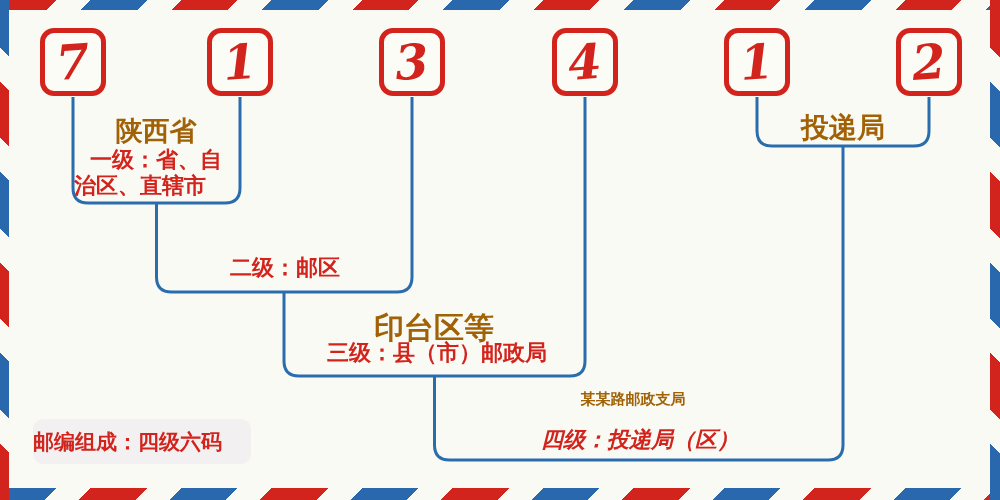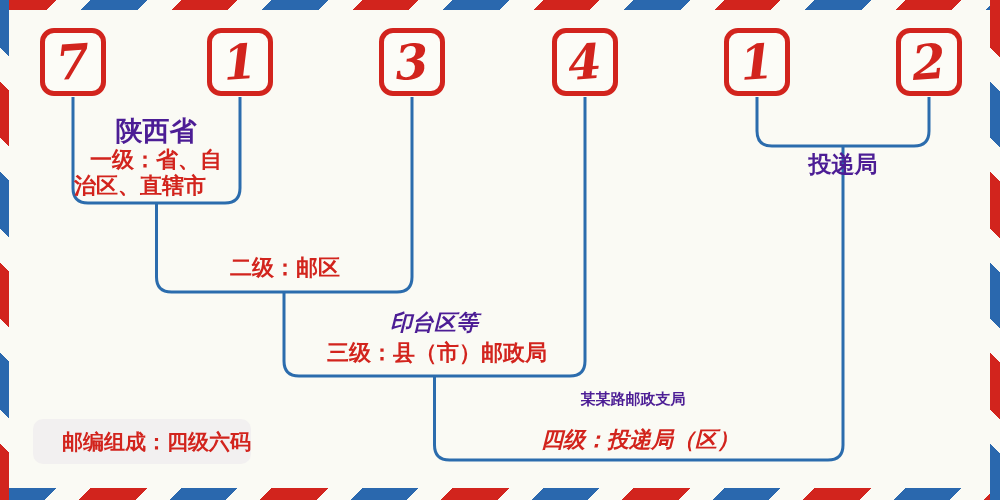--- a/index.html
+++ b/index.html
@@ -29,37 +29,37 @@
     font-style:italic;font-weight:bold;font-size:48px;line-height:1;
     color:#d2241d;transform:rotate(-4deg);
   }
   
   .connectors{position:absolute;left:0;top:0;}
   .connectors path{fill:none;stroke:#2b6cad;stroke-width:3;}
   
   .lbl{position:absolute;transform:translateX(-50%);white-space:nowrap;text-align:center;}
   .blue-head{
     font-family:"DejaVu Serif","Liberation Serif",serif;
-    font-weight:bold;color:#4c1d95;
+    font-weight:bold;color:#a16207;
   }
   .red-desc{font-weight:bold;color:#d2241d;font-size:22px;}
   .province{left:156px;top:113px;font-size:27px;}
   .l1a{left:156px;top:145px;font-family:Liberation Serif, serif;}
   .l1b{left:140px;top:171px;}
   .l2{left:285px;top:253px;}
-  .district{left:434px;top:308px;font-size:22px;font-style:italic;}
+  .district{left:434px;top:308px;font-size:30px;}
   .l3{left:437px;top:338px;}
   .branch{left:633px;top:390px;font-size:15px;}
   .l4{left:640px;top:425px;font-style:italic;}
-  .delivery{left:843px;top:109px;font-size:23px;margin-top:40px;}
+  .delivery{left:843px;top:109px;font-size:28px;}
   
   .badge{
     position:absolute;left:33px;top:419px;width:218px;height:45px;
     background:#f2f0f0;border-radius:10px;
-    display:flex;align-items:center;justify-content:flex-end;
+    display:flex;align-items:center;justify-content:flex-start;
     font-weight:bold;font-size:21px;color:#d2241d;
   }
 </style>
 </head>
 <body>
 
 <div class="stage">
 
   <div class="band band-top"></div>
   <div class="band band-bottom"></div>

